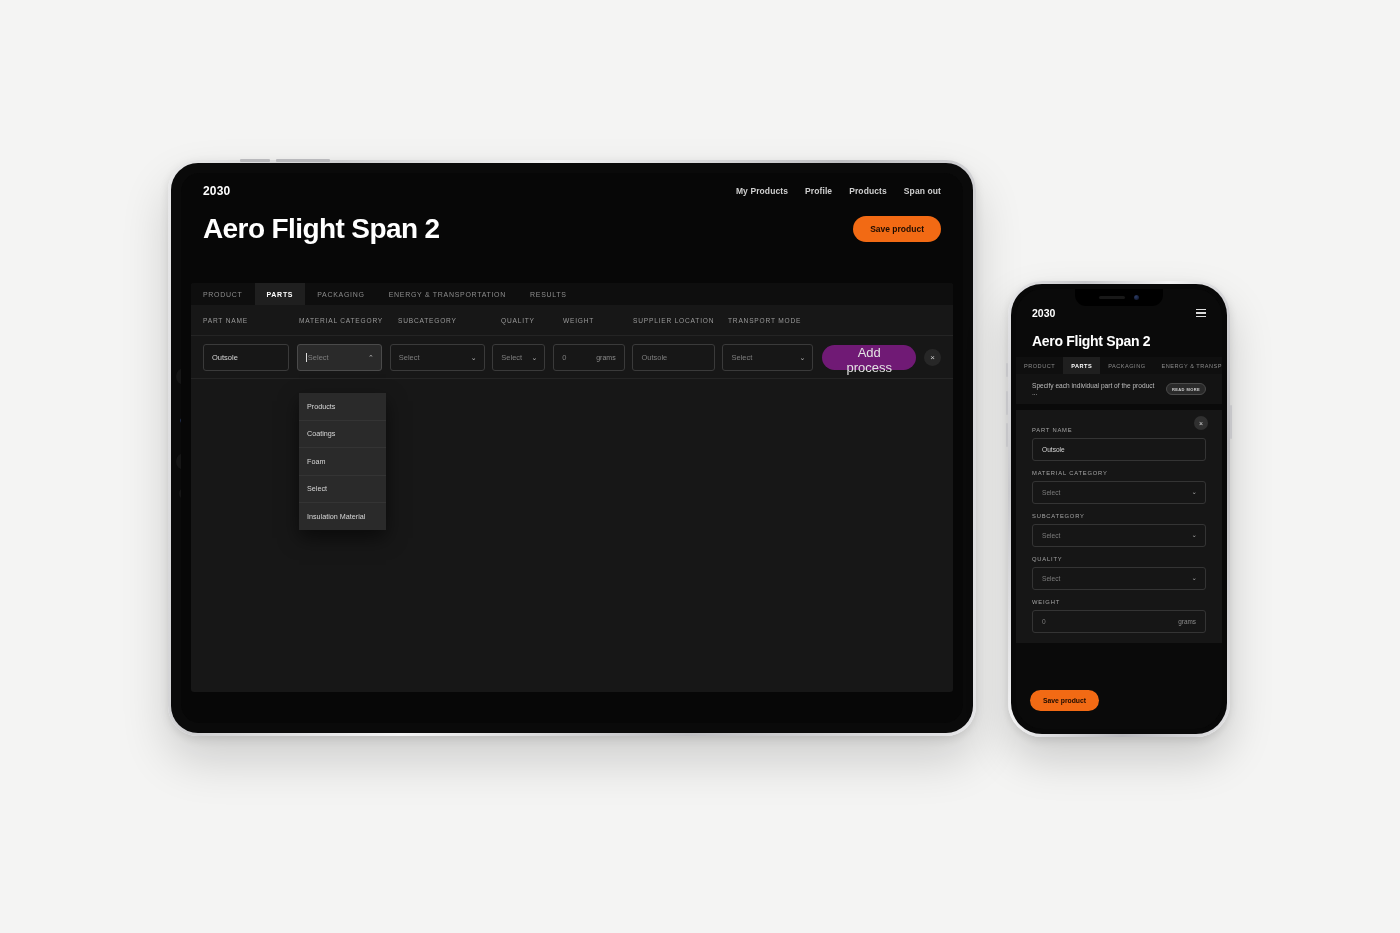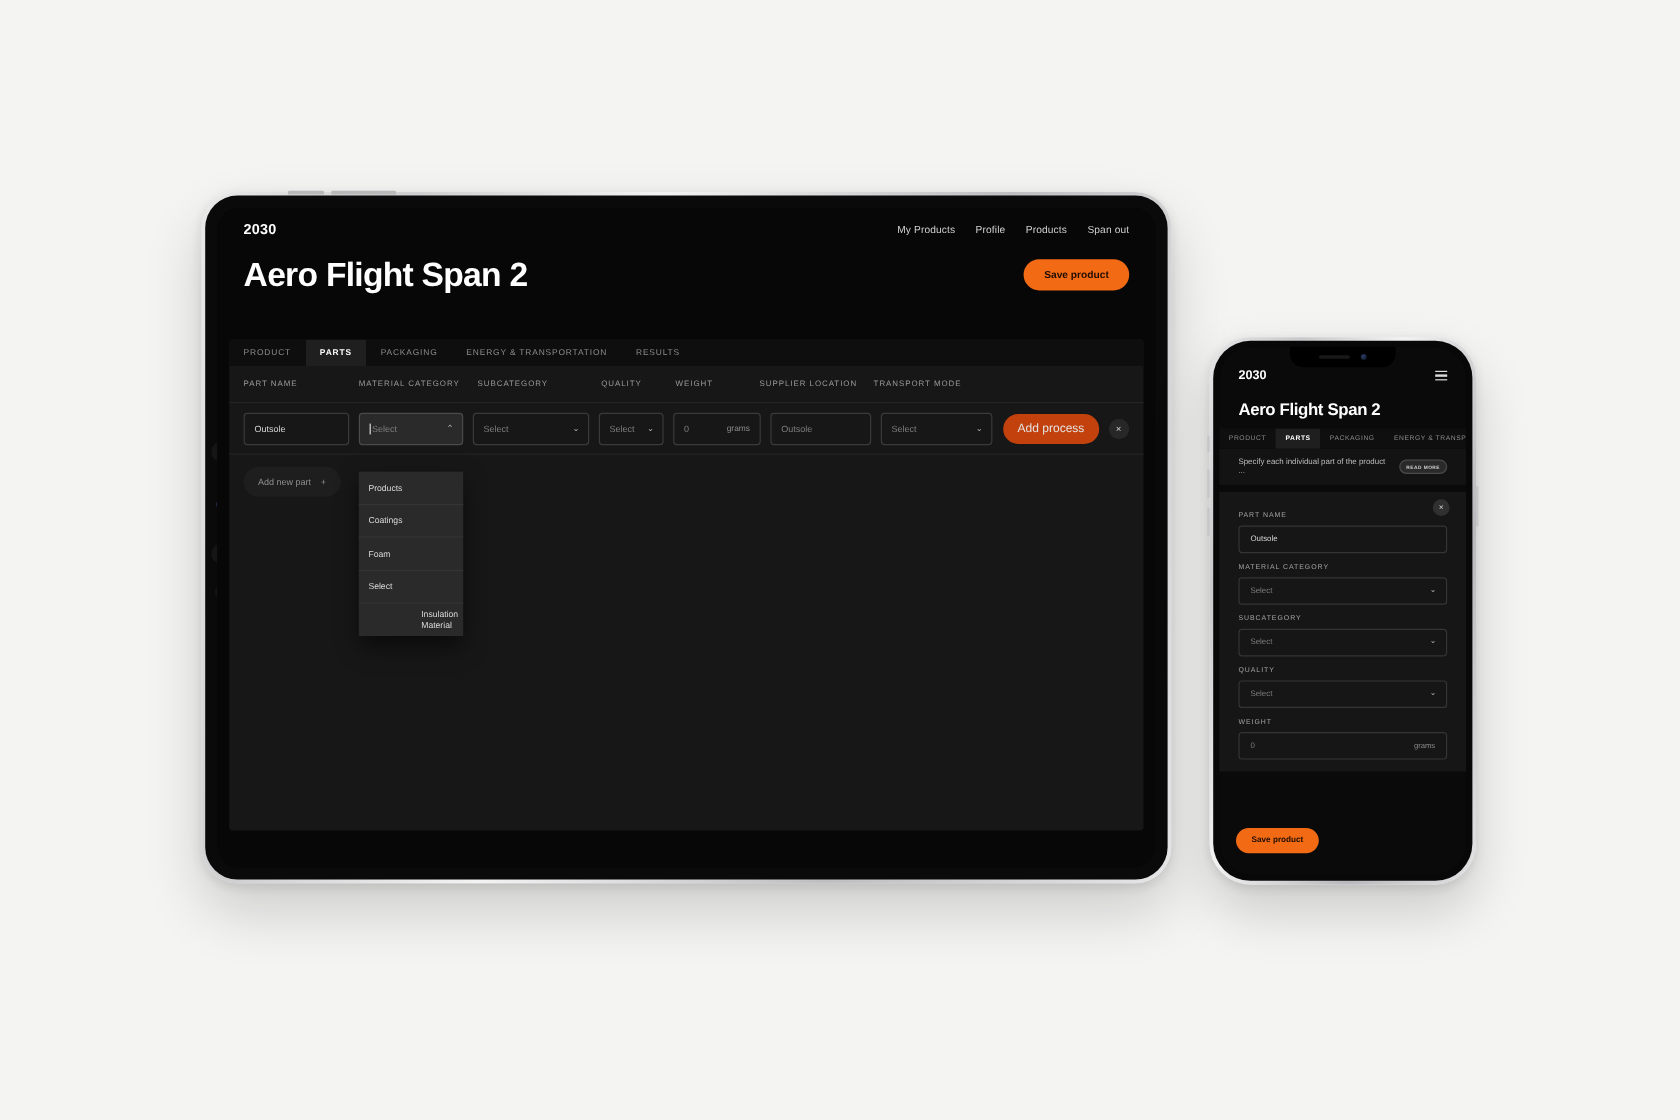--- a/index.html
+++ b/index.html
@@ -36,21 +36,21 @@
     background:radial-gradient(circle at 40% 35%,#2b3a60,#0d1424);}
 
   
   .app{position:absolute;inset:0;background:#070707;color:#e9e9e9;}
   .app-topbar{
     height:36px;display:flex;align-items:center;justify-content:space-between;
     padding:0 22px;
   }
   .logo{font-size:12px;font-weight:700;letter-spacing:.2px;color:#fff;display:flex;align-items:center;gap:0px;}
   .topnav{display:flex;gap:17px;}
-  .topnav a{font-size:8.5px;color:#cfcfcf;text-decoration:none;letter-spacing:.1px;}
+  .topnav a{font-size:8.5px;color:#cfcfcf;text-decoration:none;letter-spacing:.1px;font-weight:bold;}
 
   .app-head{display:flex;align-items:center;justify-content:space-between;padding:4px 22px 0 22px;}
   .page-title{font-size:28px;font-weight:700;letter-spacing:-.6px;color:#fff;margin:0;}
   .save-btn{
     background:#f26a14;color:#1d0c02;border:none;border-radius:20px;
     font-size:8.5px;font-weight:600;padding:8px 17px;cursor:pointer;
     font-family:inherit;
   }
 
   .panel{
@@ -84,38 +84,38 @@
     background:transparent;display:flex;align-items:center;padding:0 8px;
     font-size:7.5px;color:#d6d6d6;position:relative;
   }
   .fld.ph{color:#7e7e7e;}
   .fld .caret{position:absolute;right:7px;color:#b7b7b7;font-size:7px;line-height:1;}
   .fld.open{border-color:#4a4a4a;background:#2a2a2a;}
   .fld .cursorbar{display:inline-block;width:1px;height:9px;background:#ddd;margin-right:1px;vertical-align:-1px;}
   .unit{position:absolute;right:8px;font-size:7px;color:#8a8a8a;}
 
   .add-process{
-    height:25px;border-radius:14px;background:#c2410c;color:#e3e3e3;border:none;
-    font-size:10px;padding:0 12px;cursor:pointer;font-family:inherit;
+    height:25px;border-radius:14px;background:#701a75;color:#e3e3e3;border:none;
+    font-size:13px;padding:0 12px;cursor:pointer;font-family:inherit;
   }
   .row-close{
     width:17px;height:17px;border-radius:50%;background:#272727;color:#cfcfcf;
     display:flex;align-items:center;justify-content:center;font-size:8px;cursor:pointer;border:none;
     font-family:inherit;
   }
 
   .dropdown{
     position:absolute;width:87px;background:#2a2a2a;z-index:30;
     box-shadow:0 8px 18px rgba(0,0,0,.55);
   }
   .dd-item{
     height:26.5px;display:flex;align-items:center;padding:0 8px;
     font-size:7.2px;color:#d8d8d8;border-bottom:1px solid #343434;cursor:pointer;
   }
-  .dd-item:last-child{border-bottom:none;margin-left:44px;}
+  .dd-item:last-child{border-bottom:none;}
 
   .addnew-wrap{padding:10px 12px;}
   .add-new{
     height:25px;border-radius:14px;background:#1e1e1e;color:#8d8d8d;border:none;
     font-size:7.5px;padding:0 12px;display:inline-flex;align-items:center;gap:8px;cursor:pointer;
     font-family:inherit;
   }
 
   
   .phone{
@@ -264,26 +264,20 @@
 
               <button class="add-process">Add process</button>
 
               <div style="width:8px;"></div>
 
               <button class="row-close">
                 <span>×</span>
               </button>
             </div>
 
-            <div class="addnew-wrap">
-              <button class="add-new">
-                <span>Add new part</span>
-                <span>+</span>
-              </button>
-            </div>
 
             <div class="dropdown" style="left:108px;top:110px;">
               <div class="dd-item">Products</div>
               <div class="dd-item">Coatings</div>
               <div class="dd-item">Foam</div>
               <div class="dd-item">Select</div>
               <div class="dd-item">Insulation Material</div>
             </div>
 
           </div>

